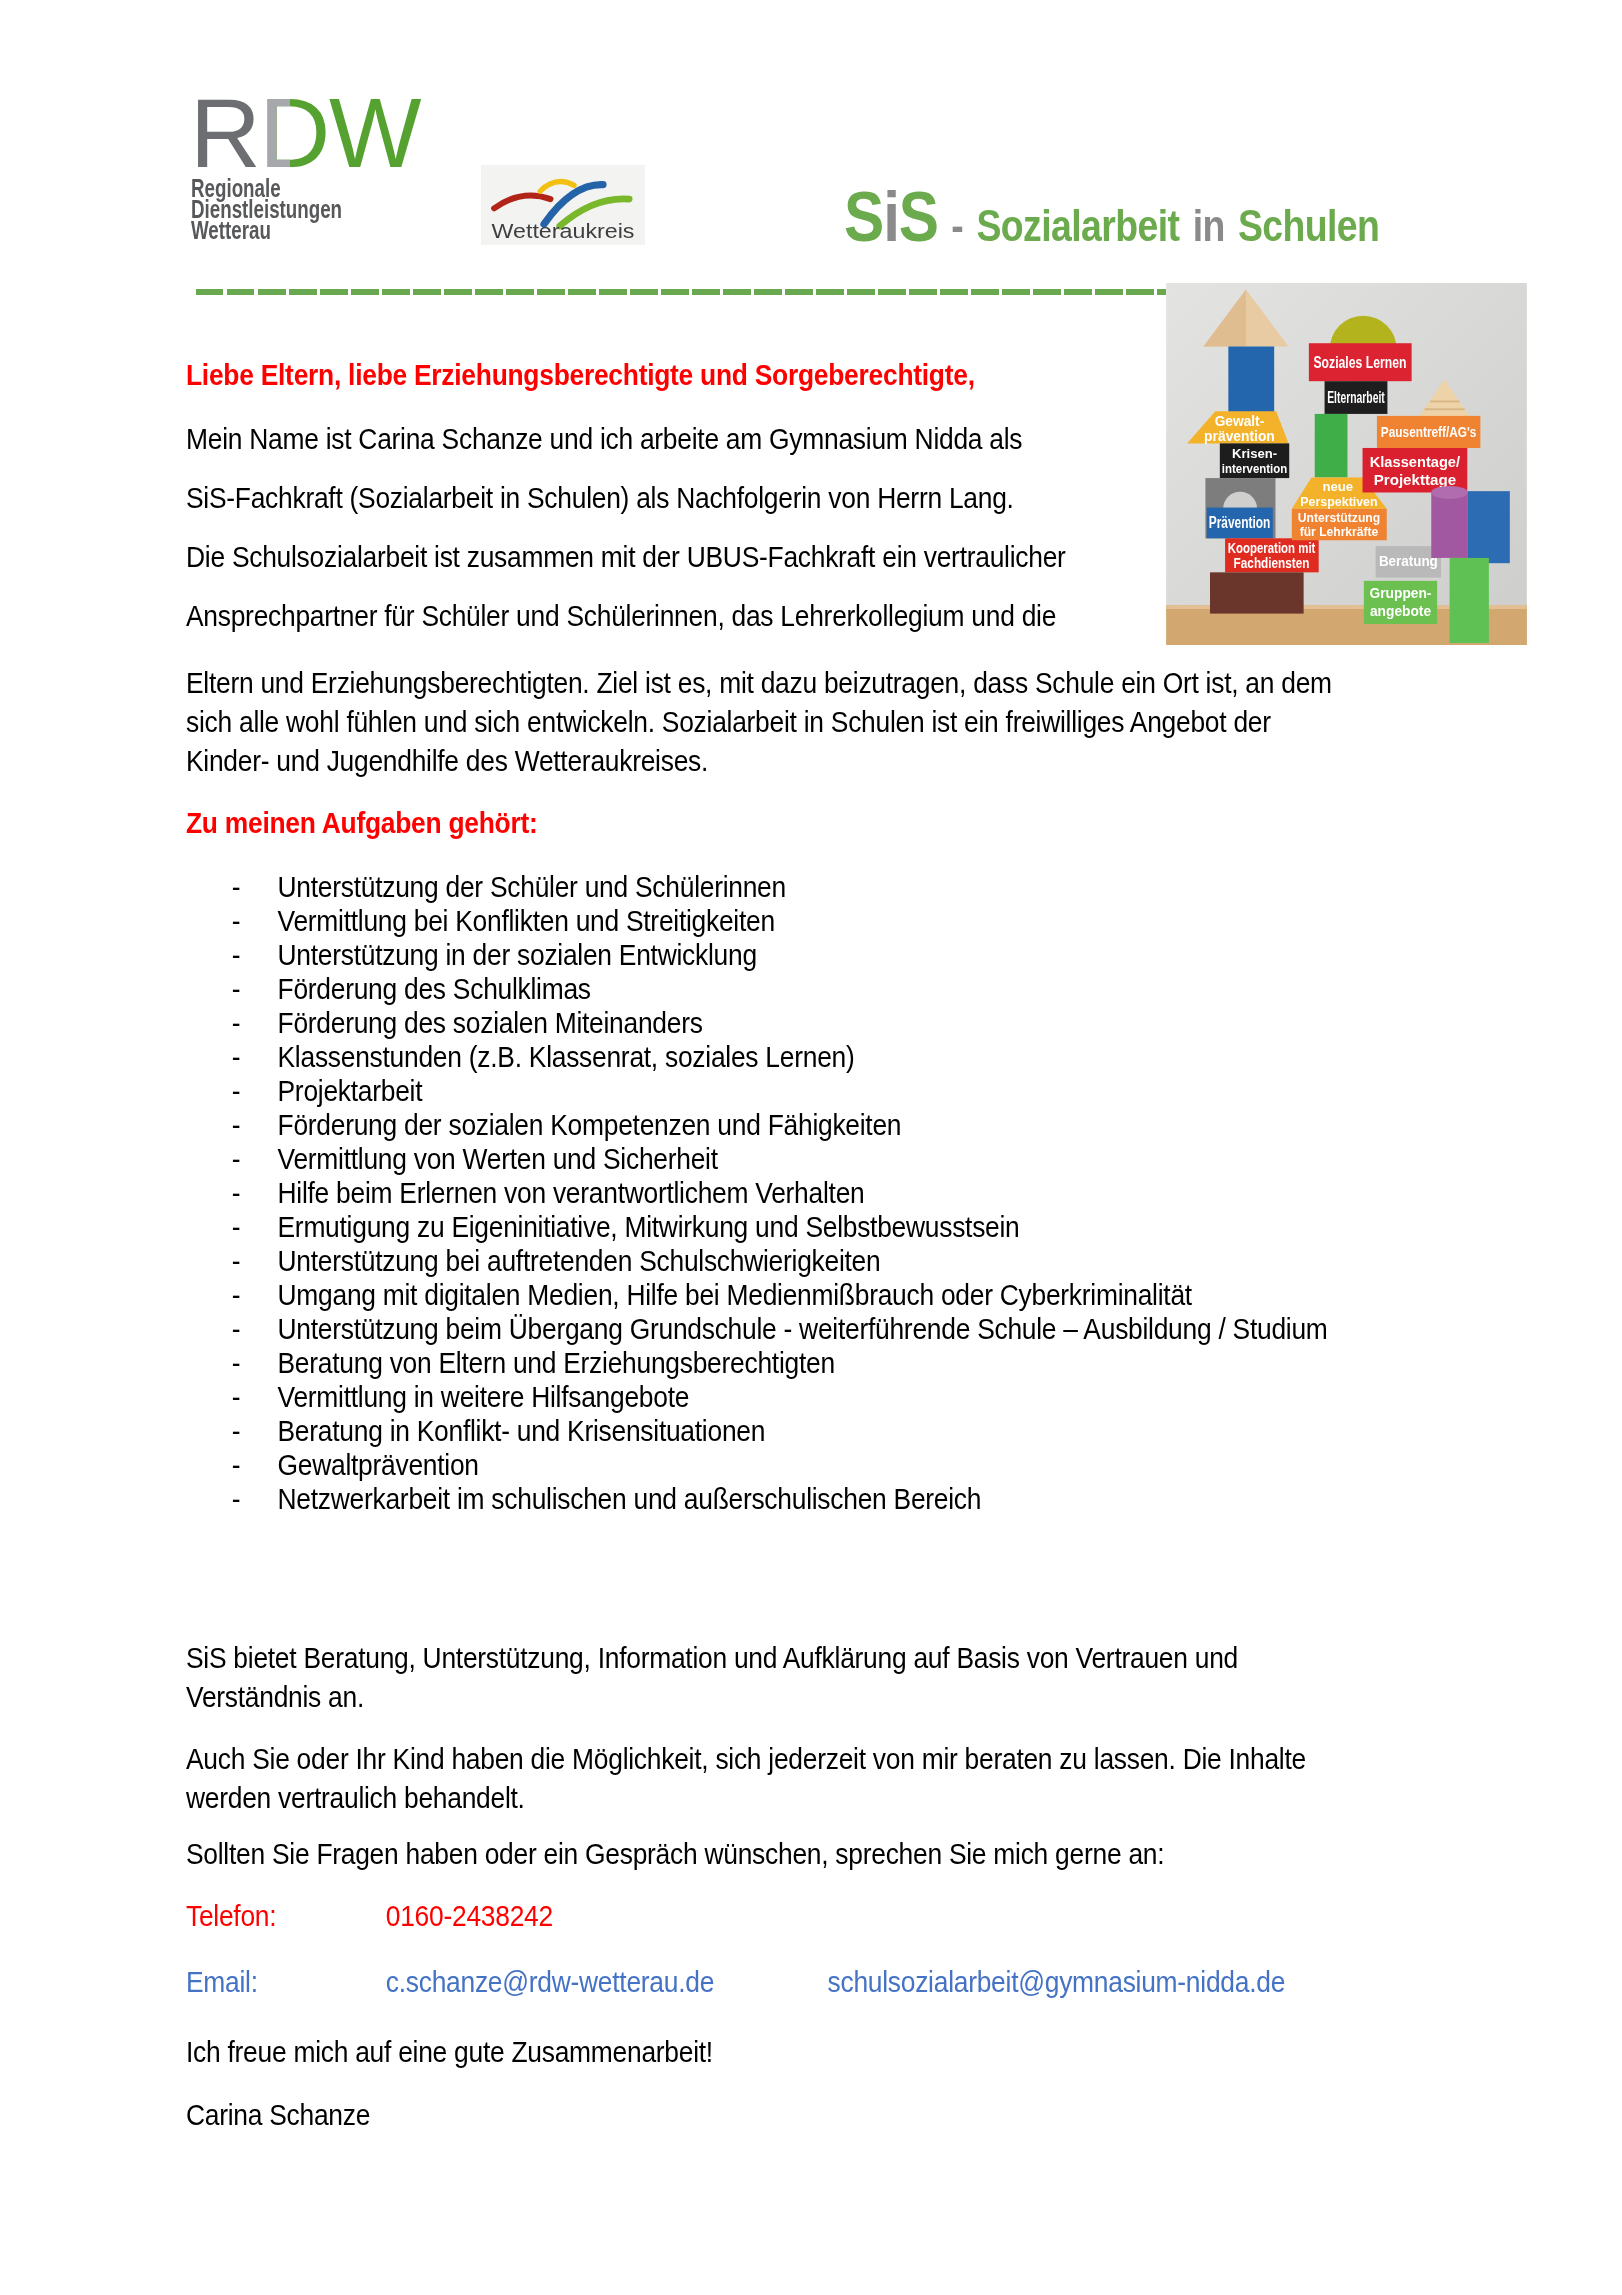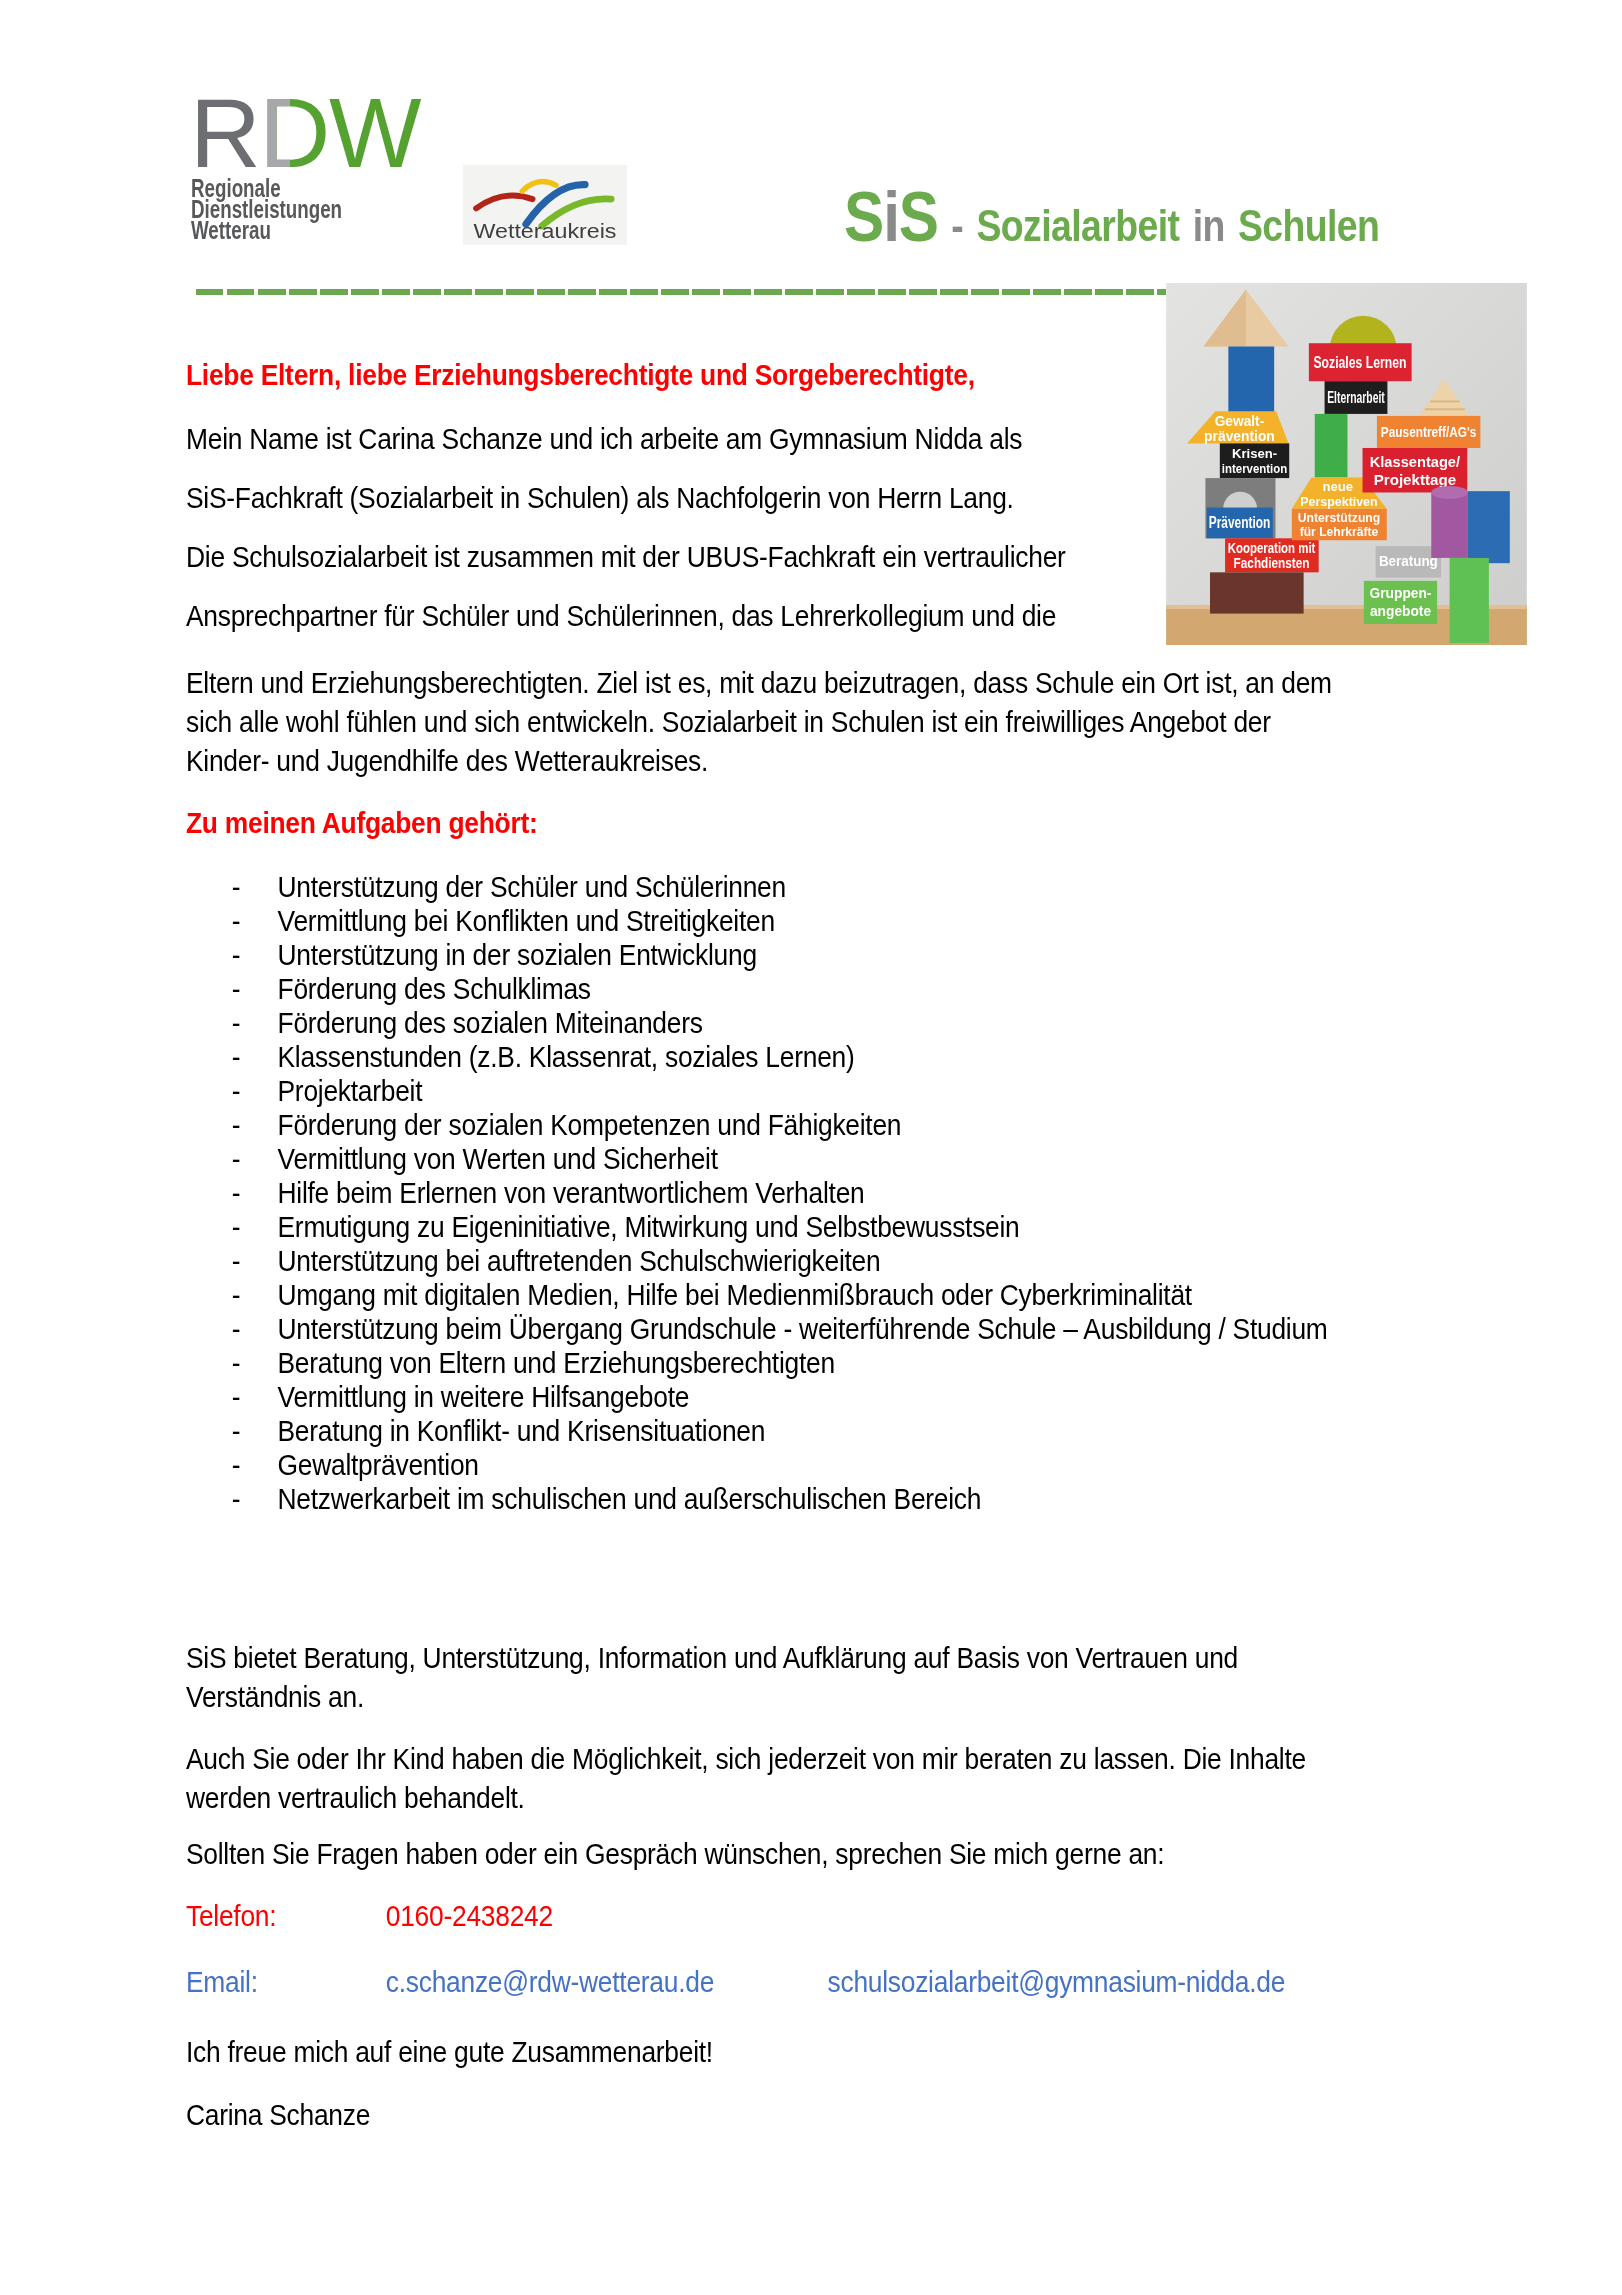--- a/index.html
+++ b/index.html
@@ -23,21 +23,21 @@
   .rdw-d { position:relative; display:inline-block; color:var(--rdw_green,#55a231); }
   .rdw-d .d-overlay {
     position:absolute; left:0; top:0; color:var(--rdw_light_gray,#a6a8ab);
     clip-path:inset(0 56% 0 0);
   }
   .rdw-subtitle {
     left:191px; top:178px; font-weight:bold; font-size:25px; line-height:21px;
     color:var(--rdw_subtitle_gray,#57585a);
     transform:scaleX(0.75); transform-origin:left top; white-space:nowrap;
   }
-  .wk-logo { left:463px; top:165px; width:164px; height:80px; }
+  .wk-logo { left:481px; top:165px; width:164px; height:80px; }
   .sis-title {
     left:844px; top:181px; display:flex; align-items:baseline; gap:15.7px;
     font-weight:bold; transform:scaleX(0.85); transform-origin:left top; white-space:nowrap;
   }
   .sis-big { font-size:71px; line-height:1; letter-spacing:-1.3px; }
   .sis-rest { font-size:44px; line-height:1; letter-spacing:-0.7px; }
   .tg { color:var(--title_green,#6baa4d); }
   .tgray { color:var(--title_gray,#8a8a8a); }
 
   .divider {

